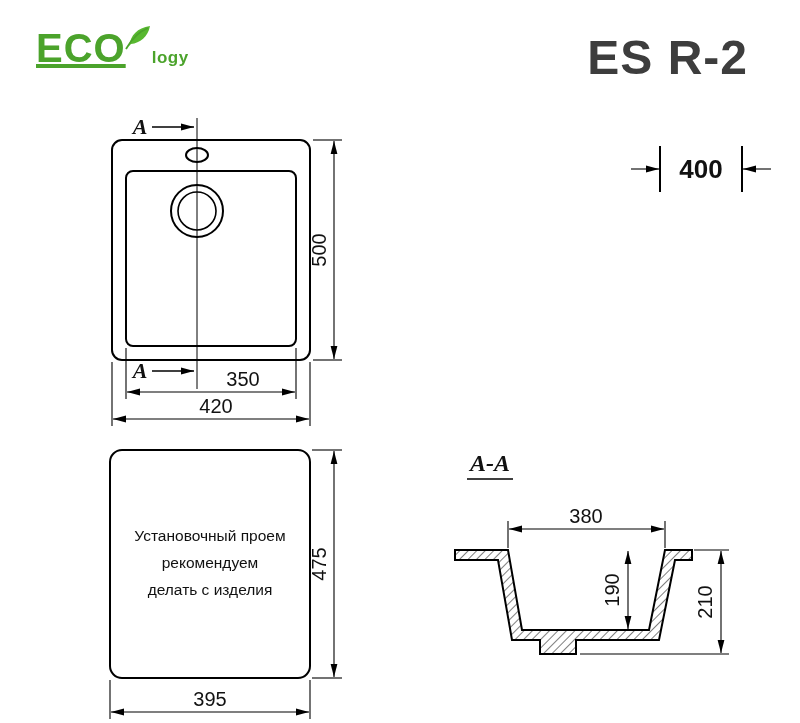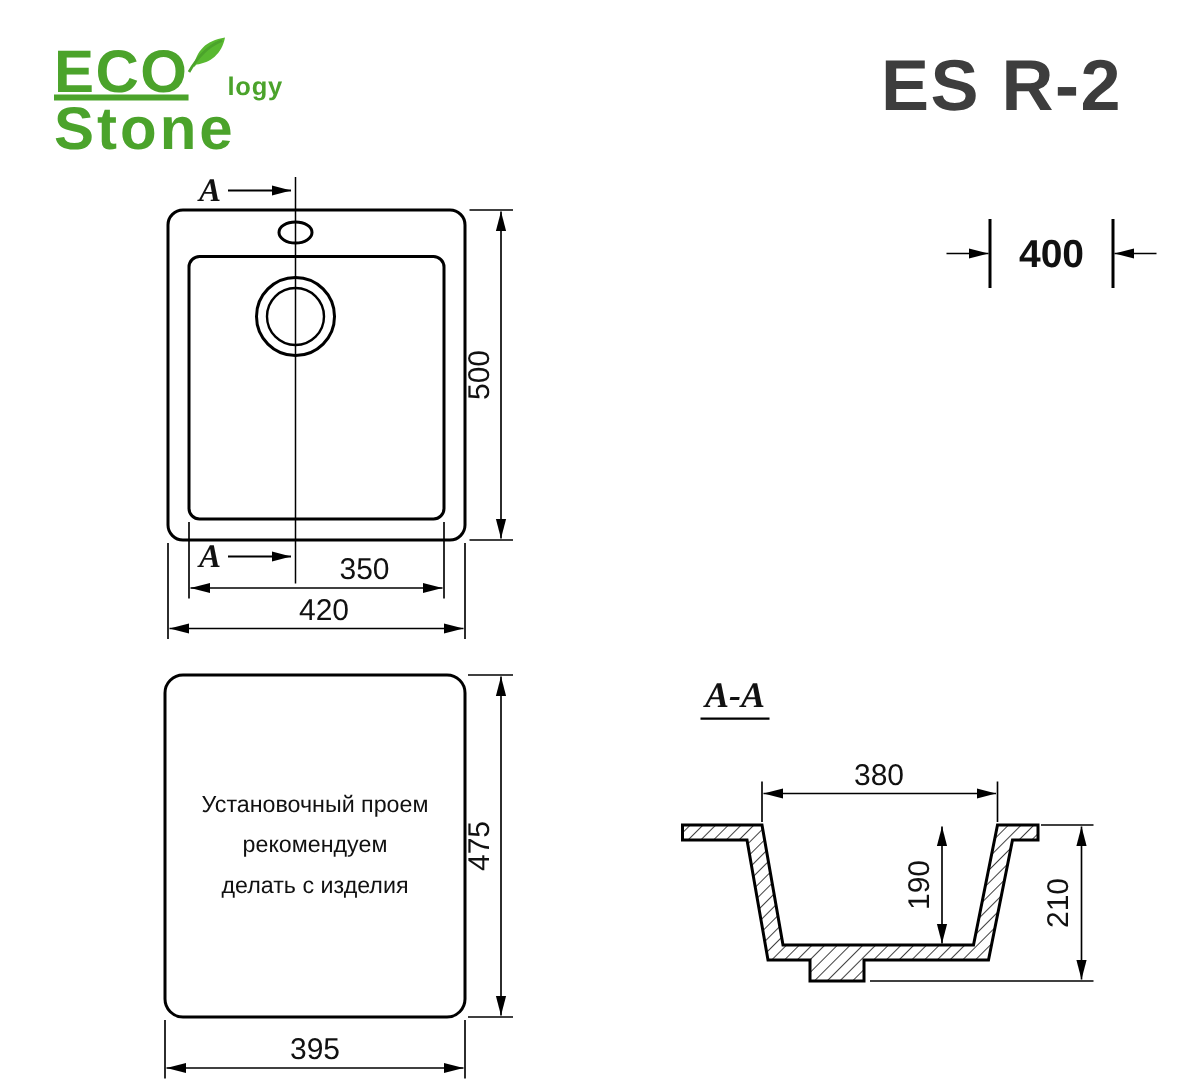--- a/index.html
+++ b/index.html
@@ -38,21 +38,20 @@
 
   <div class="logo">
     <div class="logo-row1">
       <span class="logo-eco">ECO</span>
         <span class="logo-leaf"><svg width="32" height="28" viewBox="0 0 32 28">
             <path d="M7,23 C9,12 15,5 28,3 C26,14 18,20 9,21 Z" fill="var(--leaf)"></path>
             <path d="M4,26 C9,17 16,9 26,5" stroke="var(--green)" fill="none" stroke-width="1.8"></path>
           </svg></span>
         <span class="logo-logy">logy</span>
     </div>
-    <div class="logo-stone">Stone</div>
   </div>
 
   <div class="title">ES R-2</div>
 
   <svg class="drawing" width="800" height="723" viewBox="0 0 800 723">
     <defs>
       <marker id="arr" markerUnits="userSpaceOnUse" markerWidth="14" markerHeight="8" refX="13" refY="4" orient="auto-start-reverse">
         <path d="M0,0.6 L13,4 L0,7.4 Z" fill="#000"></path>
       </marker>
       <pattern id="hatch" width="6" height="6" patternUnits="userSpaceOnUse" patternTransform="rotate(45)">

